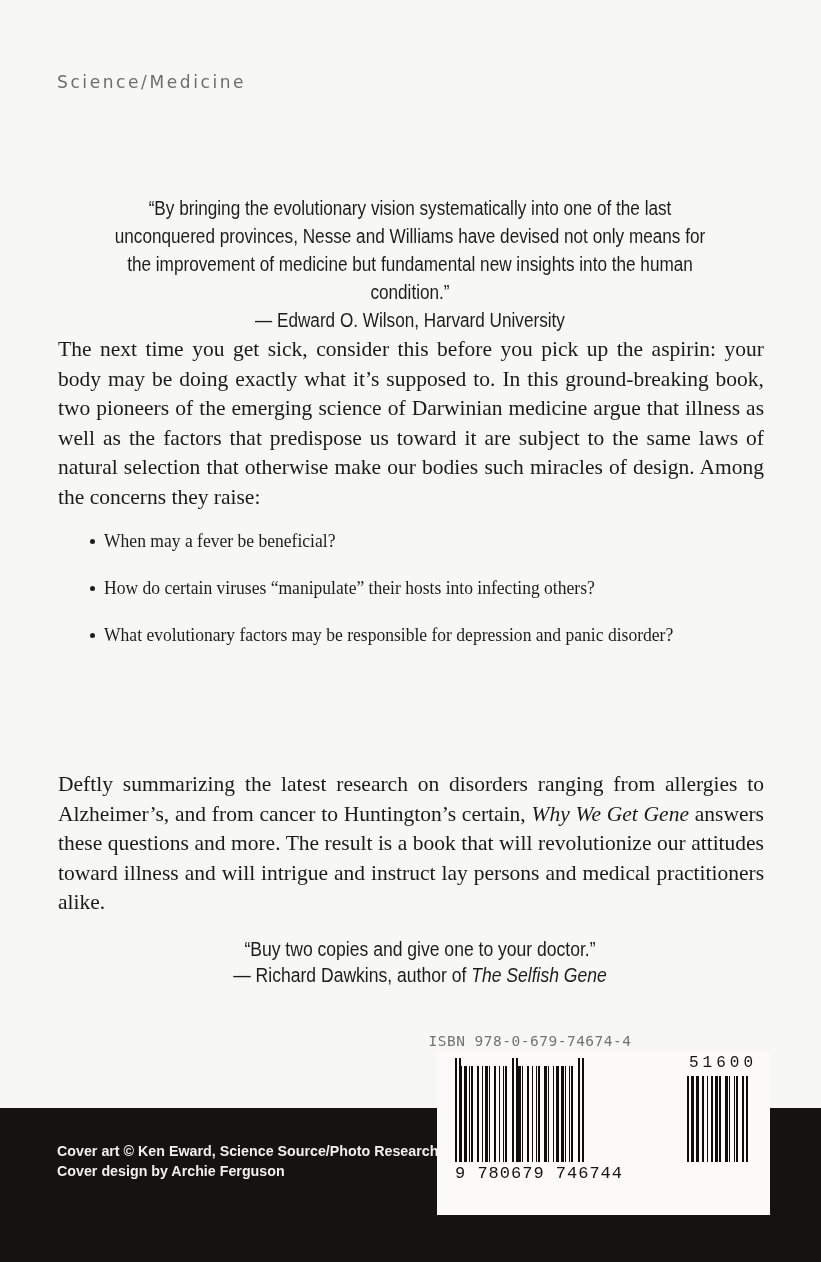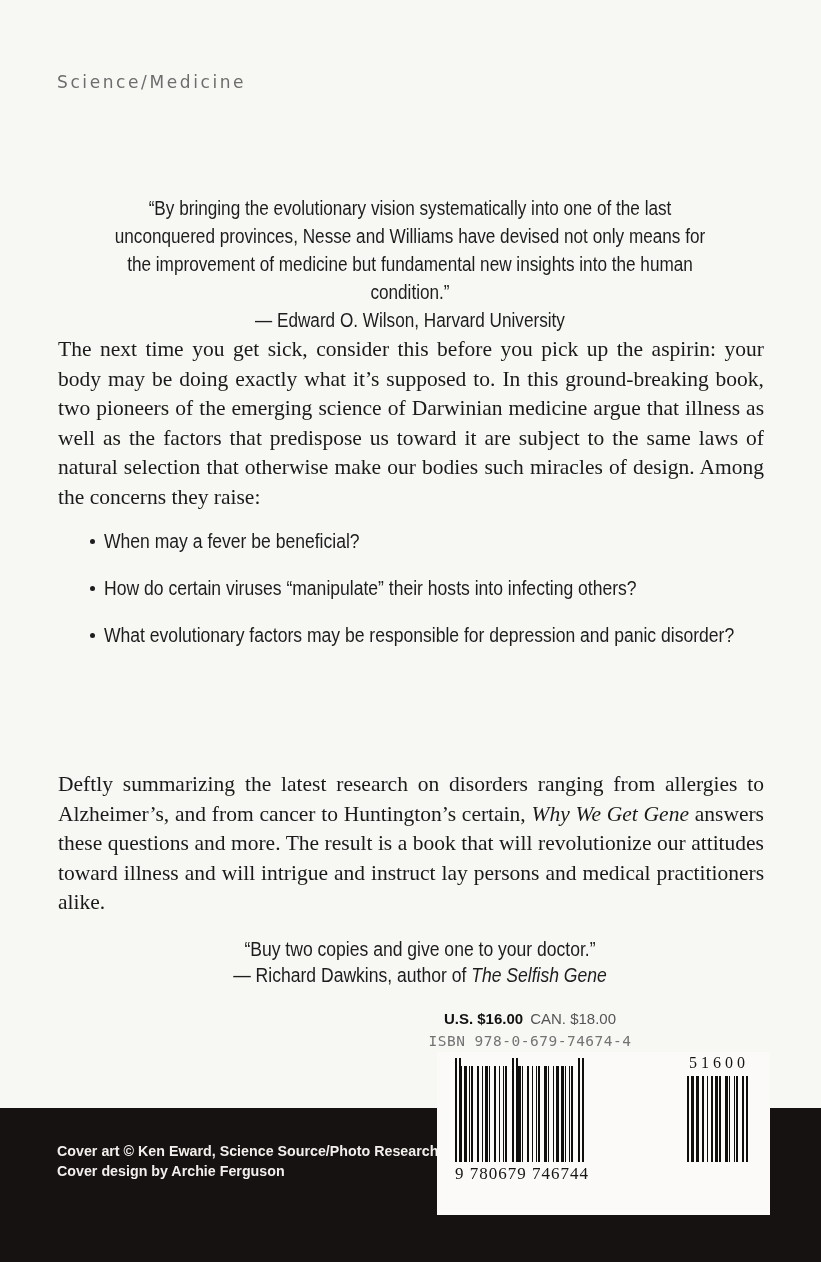--- a/index.html
+++ b/index.html
@@ -71,21 +71,21 @@
 
   
   #questions {
     position: absolute;
     left: 90px;
     top: 528px;
     width: 676px;
     list-style: none;
     margin: 0;
     padding: 0;
-    font-family: Liberation Sans, sans-serif;
+    font-family: Liberation Serif, serif;
     font-size: 19.5px;
     line-height: 26px;
     color: #1d1d1d;
   }
   #questions li {
     position: relative;
     padding-left: 14px;
     margin-bottom: 21px;
   }
   #questions li .qtext {
@@ -189,21 +189,21 @@
   }
   .bc-group { position: absolute; }
   #bc-main { left: 18px; top: 6px; }
   #bc-addon { left: 250px; top: 24px; }
   .bars { display: flex; align-items: flex-end; height: 100%; }
   .bars span { display: block; background: #100d0d; }
   #bc-main .bars { height: 104px; }
   #bc-addon .bars { height: 86px; }
   .bc-digits {
     position: absolute;
-    font-family: Liberation Serif, serif;
+    font-family: Liberation Mono, monospace;
     font-size: 17px;
     color: #151515;
     letter-spacing: 1px;
     white-space: nowrap;
   }
   #bc-main-digits { left: 18px; top: 112px; }
   #bc-addon-digits { left: 252px; top: 2px; font-size: 16px; letter-spacing: 4px; }
 </style>
 </head>
 <body>
@@ -229,23 +229,20 @@
 
   <div class="body-para" id="para-2">
     <span>Deftly summarizing the latest research on disorders ranging from allergies to Alzheimer’s, and from cancer to Huntington’s certain, </span><i>Why We Get Gene</i><span> answers these questions and more. The result is a book that will revolutionize our attitudes toward illness and will intrigue and instruct lay persons and medical practitioners alike.</span>
   </div>
 
   <div id="bottom-quote">
     <span>“Buy two copies and give one to your doctor.”</span>
     <span class="attrib"><span>— Richard Dawkins, author of </span><i>The Selfish Gene</i></span>
   </div>
 
-  <div id="price-line">
-    <span class="us">U.S. $16.00</span><span class="can">CAN. $18.00</span>
-  </div>
   <div id="isbn-line">ISBN 978-0-679-74674-4</div>
 
   <div id="footer-band"></div>
 
   <div id="credits">
     <div>Cover art © Ken Eward, Science Source/Photo Researchers</div>
     <div>Cover design by Archie Ferguson</div>
   </div>
 
   <div id="barcode-panel">

